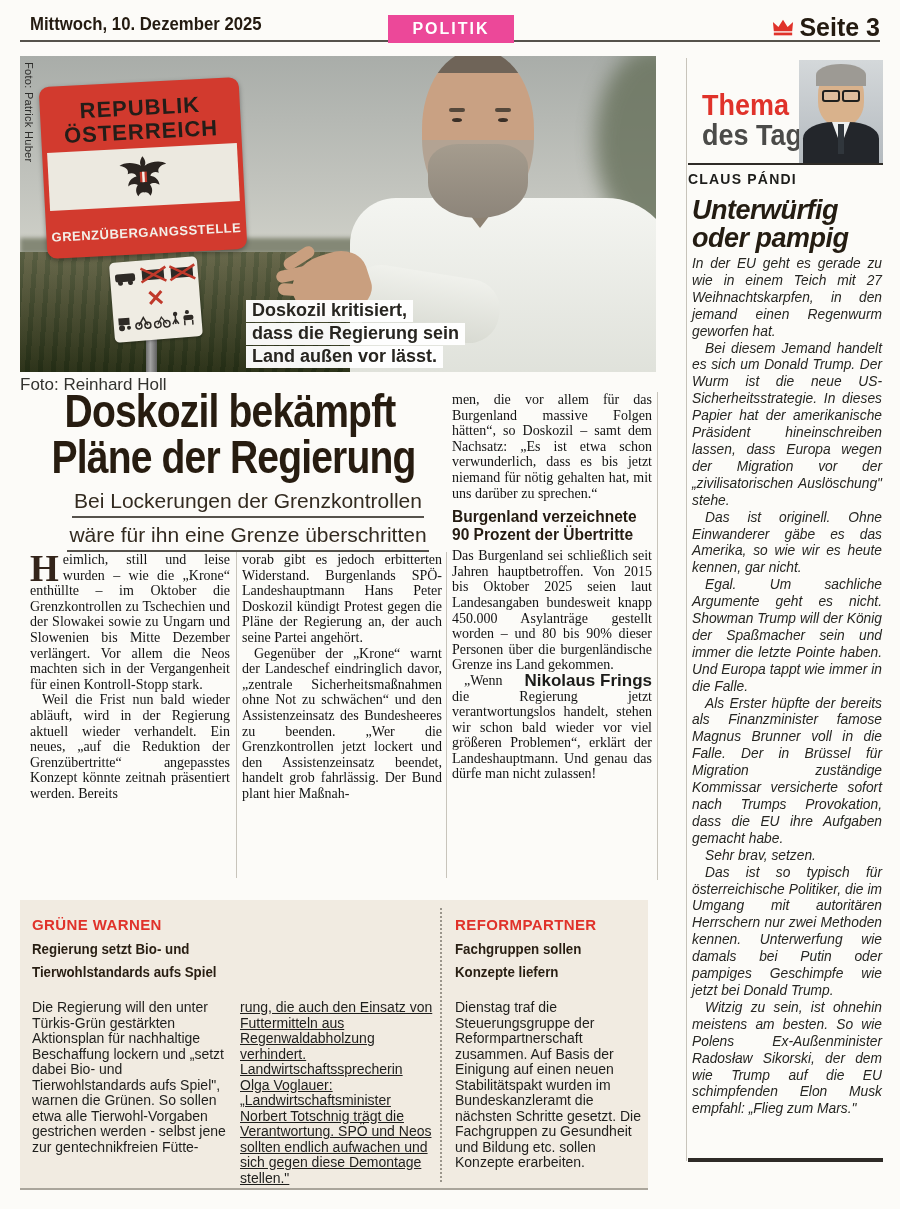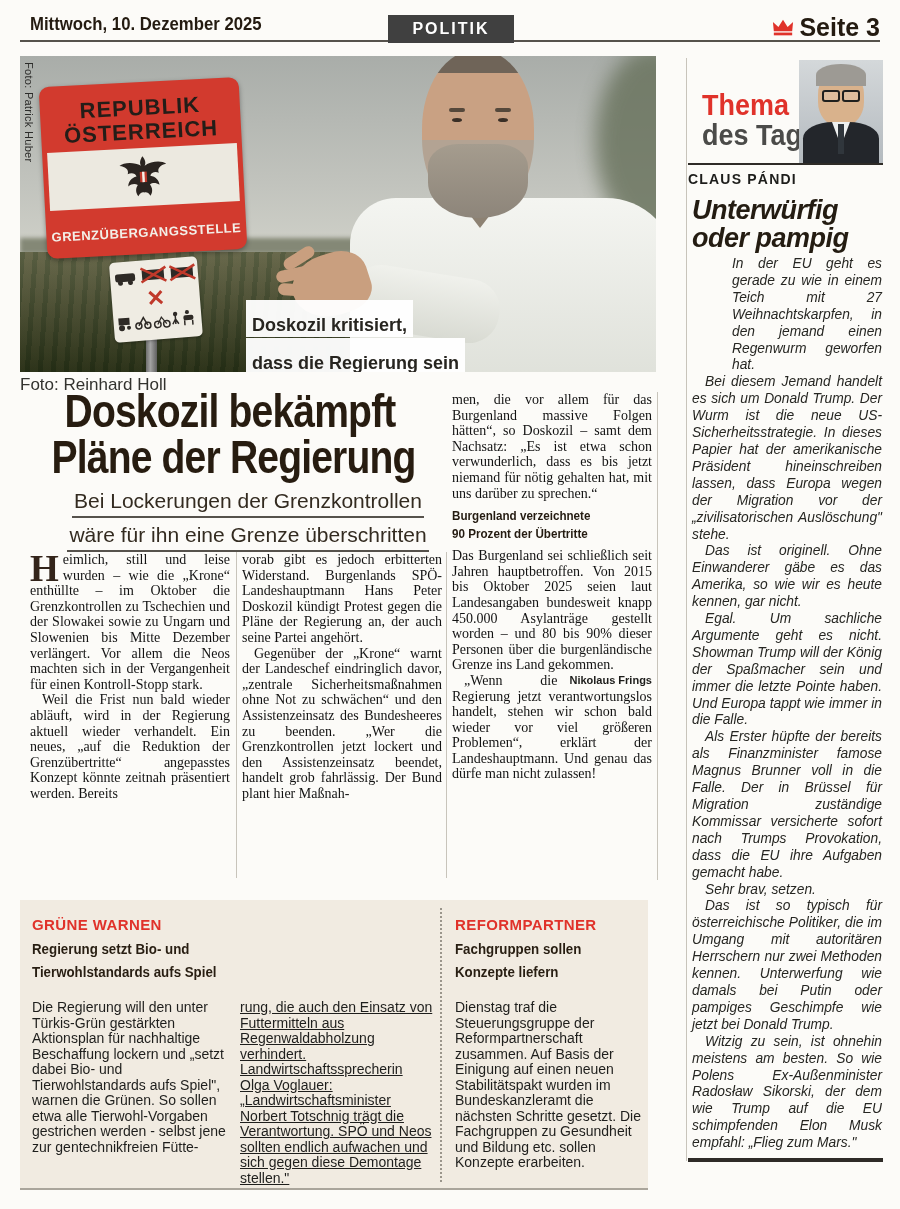--- a/index.html
+++ b/index.html
@@ -3,21 +3,21 @@
 <meta charset="utf-8">
 <style>
   * { margin:0; padding:0; box-sizing:border-box; }
   body { width:900px; height:1209px; background:#fcfbf8; font-family:"Liberation Sans", sans-serif; position:relative; overflow:hidden; }
   .abs { position:absolute; }
 
   
   .date { left:30px; top:14px; font-weight:bold; font-size:18px; color:#241b11; }
   .cond { display:inline-block; transform:scaleX(0.93); transform-origin:left center; white-space:nowrap; }
   .header-rule { left:20px; top:40px; width:860px; height:2px; background:#56524c; }
-  .politik-box { left:388px; top:15px; width:126px; height:28px; background:#404040; color:#fff; display:flex; align-items:center; justify-content:center; font-weight:bold; font-size:16px; letter-spacing:2px; z-index:3; }
+  .politik-box { left:388px; top:15px; width:126px; height:28px; background:#ec4899; color:#fff; display:flex; align-items:center; justify-content:center; font-weight:bold; font-size:16px; letter-spacing:2px; z-index:3; }
   .pagenum { right:20px; top:13px; display:flex; align-items:center; gap:5px; font-weight:bold; font-size:25px; color:#241b11; }
 
   
   .photo { left:20px; top:56px; width:636px; height:316px; overflow:hidden; background:linear-gradient(180deg,#a9ada9 0%,#c1c3bd 40%,#cfd0c8 62%); }
   .tree { left:575px; top:-10px; width:120px; height:190px; background:#66705a; border-radius:50%; filter:blur(10px); opacity:.8; }
   .hills { left:0; top:182px; width:100%; height:16px; background:#848876; filter:blur(2px); }
   .vineyard { left:0; top:196px; width:100%; height:120px;
     background: repeating-linear-gradient(94deg,#5d6b48 0 5px,#8c8a6d 5px 13px), linear-gradient(180deg,#8a8c6f,#57603e);
     background-blend-mode:multiply; }
   .vineyard-shade { left:0; top:196px; width:100%; height:120px; background:linear-gradient(180deg, rgba(160,160,130,.35), rgba(40,50,25,.35)); }
@@ -40,39 +40,39 @@
   .collar { left:440px; top:146px; width:40px; height:26px; background:#8d8273; clip-path:polygon(0 0,100% 0,50% 100%); }
   .sleeve { left:330px; top:216px; width:150px; height:64px; background:linear-gradient(180deg,#f0f1ec,#d8dad2); border-radius:30px; transform:rotate(9deg); }
   .hand { left:272px; top:198px; width:78px; height:62px; background:#c99f7f; border-radius:55% 45% 40% 60%; transform:rotate(-18deg); }
   .finger { background:#c99f7f; border-radius:8px; }
   .f1 { left:262px; top:196px; width:34px; height:12px; transform:rotate(-32deg); }
   .f2 { left:256px; top:212px; width:38px; height:12px; transform:rotate(-12deg); }
   .f3 { left:258px; top:228px; width:36px; height:12px; transform:rotate(4deg); }
 
   .credit-left { left:3px; top:6px; writing-mode:vertical-rl; font-size:11px; color:#2c2c2a; letter-spacing:.3px; }
   .caption { left:226px; top:244px; }
-  .caption span { display:table; background:rgba(255,255,255,.96); color:#272520; font-weight:bold; font-size:18px; line-height:20px; padding:15px 6px 2px 6px; margin-bottom:1px; }
+  .caption span { display:table; background:rgba(255,255,255,.96); color:#272520; font-weight:bold; font-size:18px; line-height:20px; padding:0 6px 2px 6px; margin-bottom:1px; }
   .credit-right { left:20px; top:375px; width:636px; text-align:left; font-size:17px; color:#33332f; }
 
   
   .hl { left:20px; top:388px; width:420px; text-align:center; color:#271c10; font-weight:bold; }
   .hl div { display:block; font-size:46px; line-height:46px; letter-spacing:-1px; transform:scaleX(.85); white-space:nowrap; }
   .subhead { left:20px; top:489px; width:420px; text-align:center; }
   .subhead span { display:inline-block; font-size:21px; color:#332b20; border-bottom:2px solid #56524c; padding:0 2px 3px 2px; margin-bottom:5px; white-space:nowrap;margin-left:36px; }
 
   .bodycol { font-family:"Liberation Serif", serif; font-size:14px; line-height:15.6px; color:#121212; text-align:justify; }
   .bodycol p { margin:0; }
   .bodycol p + p { text-indent:12px; }
   .col1 { left:30px; top:552px; width:200px; height:328px; }
   .col2 { left:242px; top:552px; width:200px; height:328px; }
   .col3 { left:452px; top:392px; width:200px; height:490px; }
   .dropcap { float:left; font-family:"Liberation Serif", serif; font-weight:bold; font-size:37px; line-height:29px; color:#33241a; padding:2px 4px 0 0; }
-  .crosshead { font-family:"Liberation Sans", sans-serif; font-weight:bold; font-size:12px; line-height:17.5px; color:#241b11; margin:7px 0 5px 0; text-align:left; }
+  .crosshead { font-family:"Liberation Sans", sans-serif; font-weight:bold; font-size:16px; line-height:17.5px; color:#241b11; margin:7px 0 5px 0; text-align:left; }
   .crosshead div { transform:scaleX(.97); transform-origin:left; white-space:nowrap; }
-  .byline { float:right; font-family:"Liberation Sans", sans-serif; font-weight:bold; font-size:11px; color:#1c1c1a; }
+  .byline { float:right; font-family:"Liberation Sans", sans-serif; font-weight:bold; font-size:17px; color:#1c1c1a; }
   .vrule { width:1px; background:#c8c4bb; }
   .v1 { left:236px; top:552px; height:326px; }
   .v2 { left:446px; top:552px; height:326px; }
   .v3 { left:657px; top:392px; height:488px; }
   .v4 { left:686px; top:58px; height:1103px; }
 
   
   .brand { left:702px; top:90px; font-weight:bold; font-size:29px; line-height:30px; }
   .brand .t1 { color:#e0322a; } .brand .t2 { color:#4b4b49; }
   .portrait { left:799px; top:60px; width:84px; height:103px; background:linear-gradient(180deg,#d4d8da,#b4babf); overflow:hidden; }
@@ -81,21 +81,21 @@
   .p-glasses { position:absolute; left:23px; top:30px; width:38px; height:12px; display:flex; gap:2px; }
   .p-glasses i { flex:1; border:2.5px solid #20201e; border-radius:3px; background:rgba(255,255,255,.15); }
   .p-suit { position:absolute; left:4px; top:62px; width:76px; height:41px; background:#23262b; border-radius:40% 40% 0 0; }
   .p-shirt { position:absolute; left:33px; top:62px; width:18px; height:24px; background:#eef0f0; clip-path:polygon(0 0,100% 0,50% 100%); }
   .p-tie { position:absolute; left:39px; top:64px; width:6px; height:30px; background:#30363c; }
   .brand-rule { left:688px; top:163px; width:195px; height:2px; background:#2e2b27; }
   .author { left:688px; top:171px; width:195px; text-align:left; font-weight:bold; font-size:14px; letter-spacing:1.2px; color:#1d1d1b; }
   .op-title { left:692px; top:196px; font-weight:bold; font-style:italic; font-size:27px; line-height:28px; color:#241c12; letter-spacing:-.5px; }
   .op-body { left:692px; top:256px; width:190px; font-style:italic; font-size:13.8px; line-height:16.9px; color:#262622; text-align:justify; }
   .op-body p { margin:0; text-indent:13px; }
-  .op-body p.first { text-indent:0;margin-left:40px; }
+  .op-body p.first { text-indent:0; }
   .end-rule { left:688px; top:1158px; width:195px; height:3.5px; background:#2e2b27; }
 
   
   .bottom-bg { left:20px; top:900px; width:628px; height:290px; background:#f1ebe1; border-bottom:2px solid #aaa59b; }
   .dotted-div { left:440px; top:908px; height:274px; width:0; border-left:2px dotted #9a958b; }
   .kicker { font-weight:bold; font-size:15px; color:#e0322a; letter-spacing:.4px; }
   .k1 { left:32px; top:916px; } .k2 { left:455px; top:916px; }
   .box-hl { font-weight:bold; font-size:14px; line-height:22.5px; color:#281e12; }
   .box-hl div { transform:scaleX(.95); transform-origin:left; white-space:nowrap; }
   .bh1 { left:32px; top:938px; } .bh2 { left:455px; top:938px; }

